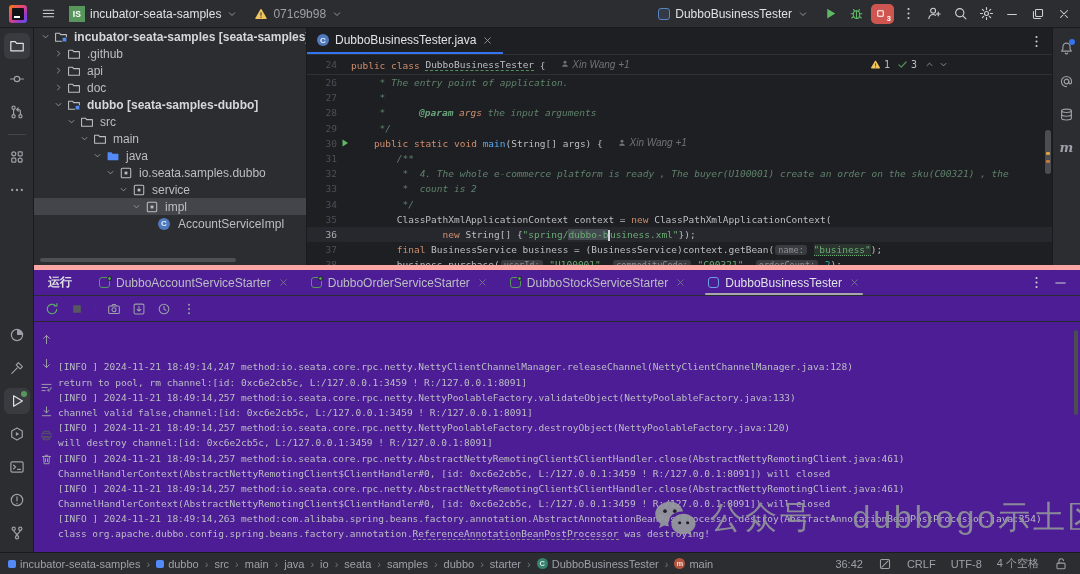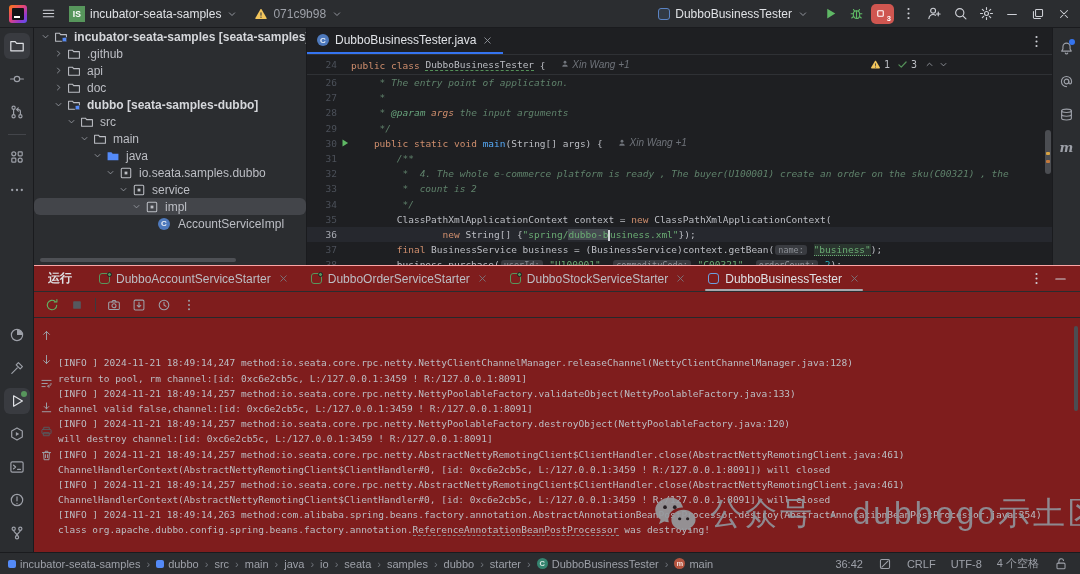--- a/index.html
+++ b/index.html
@@ -67,21 +67,21 @@
   .code { font-family:"DejaVu Sans Mono",monospace; font-size:9.5px; line-height:15.2px; white-space:pre; }
   .cline { height:15.2px; display:flex; align-items:center; }
   .cline.current { background:#26282e; }
   .gut { width:44px; flex:none; text-align:right; padding-right:14px; color:#4b5059; position:relative; font-size:9.5px; }
   .cline.current .gut { color:#a8abb3; }
   .gut-run { position:absolute; right:1px; top:2px; width:10px; height:10px; display:flex; }
   .gut-run svg { width:10px; height:10px; }
   .ctext { white-space:pre; }
   .kw { color:#cf8e6d; } .pl { color:#bcbec4; } .str { color:#6aab73; } .num { color:#2aacb8; }
   .doc { color:#5f826b; font-style:italic; }
-  .doctag { color:#67a37c; font-weight:400; font-style:italic; }
+  .doctag { color:#67a37c; font-weight:700; font-style:italic;margin-left:28px; }
   .docval { color:#cf8e6d; font-style:italic; }
   .decl { color:#56a8f5; }
   .clsu { color:#bcbec4; border-bottom:1px dashed #549159; }
   .hint { background:#393b40; color:#8c9096; border-radius:3px; padding:0 3px; font-size:8.5px; margin:0 1px; }
   .hlstr { color:#6aab73; background:rgba(86,138,96,.22); border-bottom:1px dotted #6aab73; }
   .strsel { color:#6aab73; background:#44494f; }
   .caret { display:inline-block; width:1.5px; height:11px; background:#d4d6da; vertical-align:middle; animation:blink 1s steps(1) infinite; }
   @keyframes blink { 50% { opacity:0; } }
   .author { color: #6f737a; font-family:"Liberation Sans",sans-serif; font-size:10px; font-style:italic; padding-left:10px; display:inline-flex; align-items:center; gap:3px; }
   .inspections { position:absolute; right:97px; top:0; height:100%; display:flex; align-items:center; gap:3px; font-size:10px; color:#9da0a8; background:#1e1f22; padding:0 6px; }
@@ -91,21 +91,21 @@
   .editor-scroll .mark { position:absolute; right:1px; width:4px; height:3px; border-radius:1px; }
   .mark.y { background:#d9a343; } .mark.o { background:#c57a3d; }
   .editor-scroll .thumb { position:absolute; right:0; width:6px; border-radius:3px; background:#4b4d52; }
 
   
   .right-strip { position:absolute; right:0; top:28px; width:28px; height:237px; background:#2b2d30; border-left:1px solid #1a1b1e; display:flex; flex-direction:column; align-items:center; gap:9px; padding-top:8px; }
   .right-strip .strip-btn { width:24px; height:24px; }
   .right-strip svg { width:15px; height:15px; }
 
   
-  .run-panel { position:absolute; left:34px; top:265px; right:0; bottom:22px; background:#7f1d1d; border-top:1px solid #fca5a5; overflow:hidden; }
+  .run-panel { position:absolute; left:34px; top:265px; right:0; bottom:22px; background:#4c1d95; border-top:5px solid #fca5a5; overflow:hidden; }
   .run-header { height:26px; display:flex; align-items:center; padding:0 8px; border-bottom:1px solid #2a2c2f; }
   .run-title { font-size:12px; font-weight:700; color:#dfe1e5; margin:0 16px 0 6px; flex:none; }
   #run-tabs { display:flex; align-items:center; height:100%; }
   .rtab { position:relative; height:100%; display:flex; align-items:center; gap:6px; padding:0 11px; font-size:12px; color:#bcbec4; white-space:nowrap; }
   .rtab.active { color:#dfe1e5; }
   .rtab.active::after { content:''; position:absolute; left:8px; right:8px; bottom:0; height:2px; background:#a6a8ad; border-radius:1px; }
   .app-icon { width:11px; height:11px; border:1.3px solid #6e9fde; border-radius:3px; position:relative; flex:none; }
   .app-icon.running { border-color:#57965c; }
   .app-icon .dot.green { width:5px; height:5px; top:-2.5px; right:-2.5px; border:1px solid #1e1f22; }
   .rtab .tab-close { margin-left:1px; color:#7b7e85; }
@@ -463,21 +463,21 @@
             </svg>
           </span>
           <span class="t-icon">
             <svg viewBox="0 0 16 16" fill="none" stroke="currentColor" stroke-width="1.2" stroke-linecap="round" stroke-linejoin="round">
               <rect x="2.6" y="2.6" width="10.8" height="10.8" rx="1.2"></rect>
               <rect x="6.4" y="6.4" width="3.2" height="3.2" fill="currentColor" stroke="none"></rect>
             </svg>
           </span>
           <span class="t-label">service</span>
         </div>
-        <div class="tree-row selected" style="padding-left: 97px; border-radius: 6px;">
+        <div class="tree-row selected" style="padding-left: 97px;">
           <span class="t-chev">
             <svg viewBox="0 0 16 16" fill="none" stroke="currentColor" stroke-width="1.2" stroke-linecap="round" stroke-linejoin="round">
               <path d="M4.5 6.5L8 10l3.5-3.5"></path>
             </svg>
           </span>
           <span class="t-icon">
             <svg viewBox="0 0 16 16" fill="none" stroke="currentColor" stroke-width="1.2" stroke-linecap="round" stroke-linejoin="round">
               <rect x="2.6" y="2.6" width="10.8" height="10.8" rx="1.2"></rect>
               <rect x="6.4" y="6.4" width="3.2" height="3.2" fill="currentColor" stroke="none"></rect>
             </svg>

